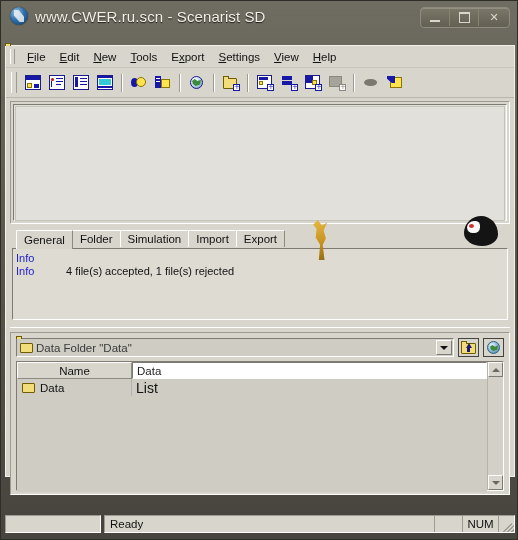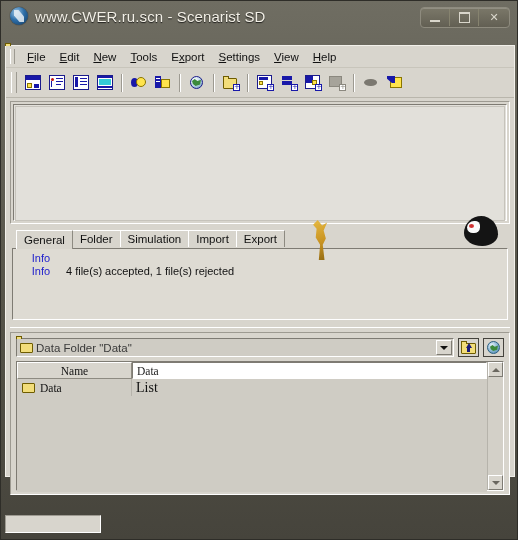--- a/index.html
+++ b/index.html
@@ -163,21 +163,21 @@
     margin-bottom:-1px;
   }
   .tab-body{
     height:72px;margin:0 2px;
     background:#dedbd3;
     border:1px solid #7e7b73;border-right-color:#ffffff;border-bottom-color:#ffffff;
     box-sizing:border-box;padding:3px 0 0 3px;
     position:relative;z-index:1;
   }
   .info-row{display:flex;align-items:flex-start;line-height:13px;}
-  .info-tag{color:#2222cc;width:50px;flex:0 0 auto;font-size:11px;text-align:center;}
+  .info-tag{color:#2222cc;width:50px;flex:0 0 auto;font-size:11px;}
   .info-msg{color:#111;font-size:11px;}
 
   
   .watermark{
     position:absolute;right:6px;top:-10px;width:200px;height:48px;pointer-events:none;
     z-index:6;
   }
   .wm-text{
     position:absolute;left:26px;top:8px;
     font-size:29px;font-weight:bold;letter-spacing:-1px;
@@ -255,21 +255,21 @@
   }
   .glob-ico:after{
     content:"";position:absolute;left:2px;top:3px;width:8px;height:6px;background:#3c8a3c;
     clip-path:polygon(0 30%,30% 0,60% 30%,100% 10%,90% 80%,40% 100%,10% 70%);
   }
 
   .list-wrap{
     margin-top:4px;height:130px;
     background:#7f1d1d;
     border:1px solid #7e7b73;border-right-color:#ffffff;border-bottom-color:#ffffff;
-    box-sizing:border-box;display:flex;font-family:Liberation Serif, serif;
+    box-sizing:border-box;display:flex;
   }
   .list-main{flex:1 1 auto;min-width:0;}
   .hdr-row{display:flex;height:17px;}
   .hdr-name{
     width:115px;flex:0 0 auto;
     background:#d8d5cd;border:1px solid #ffffff;border-right-color:#8d8a81;border-bottom-color:#8d8a81;
     box-sizing:border-box;display:flex;align-items:center;justify-content:center;font-size:11.5px;color:#111;
   }
   .hdr-edit{
     flex:1 1 auto;background:#ffffff;
@@ -563,15 +563,25 @@
           </div>
         </div>
 
       </div>
     </div>
 
   </div>
 
   <div class="statusbar">
     <div class="sb-left"></div>
+    <div class="sb-main">
+      <div class="sb-msg">Ready</div>
+      <div class="sb-cell"></div>
+      <div class="sb-num">NUM</div>
+      <div class="sb-grip">
+        <span style="left:1px;top:12px;"></span>
+        <span style="left:3px;top:14px;"></span>
+        <span style="left:5px;top:16px;"></span>
+      </div>
+    </div>
   </div>
 
 </div>
 
 </body></html>

